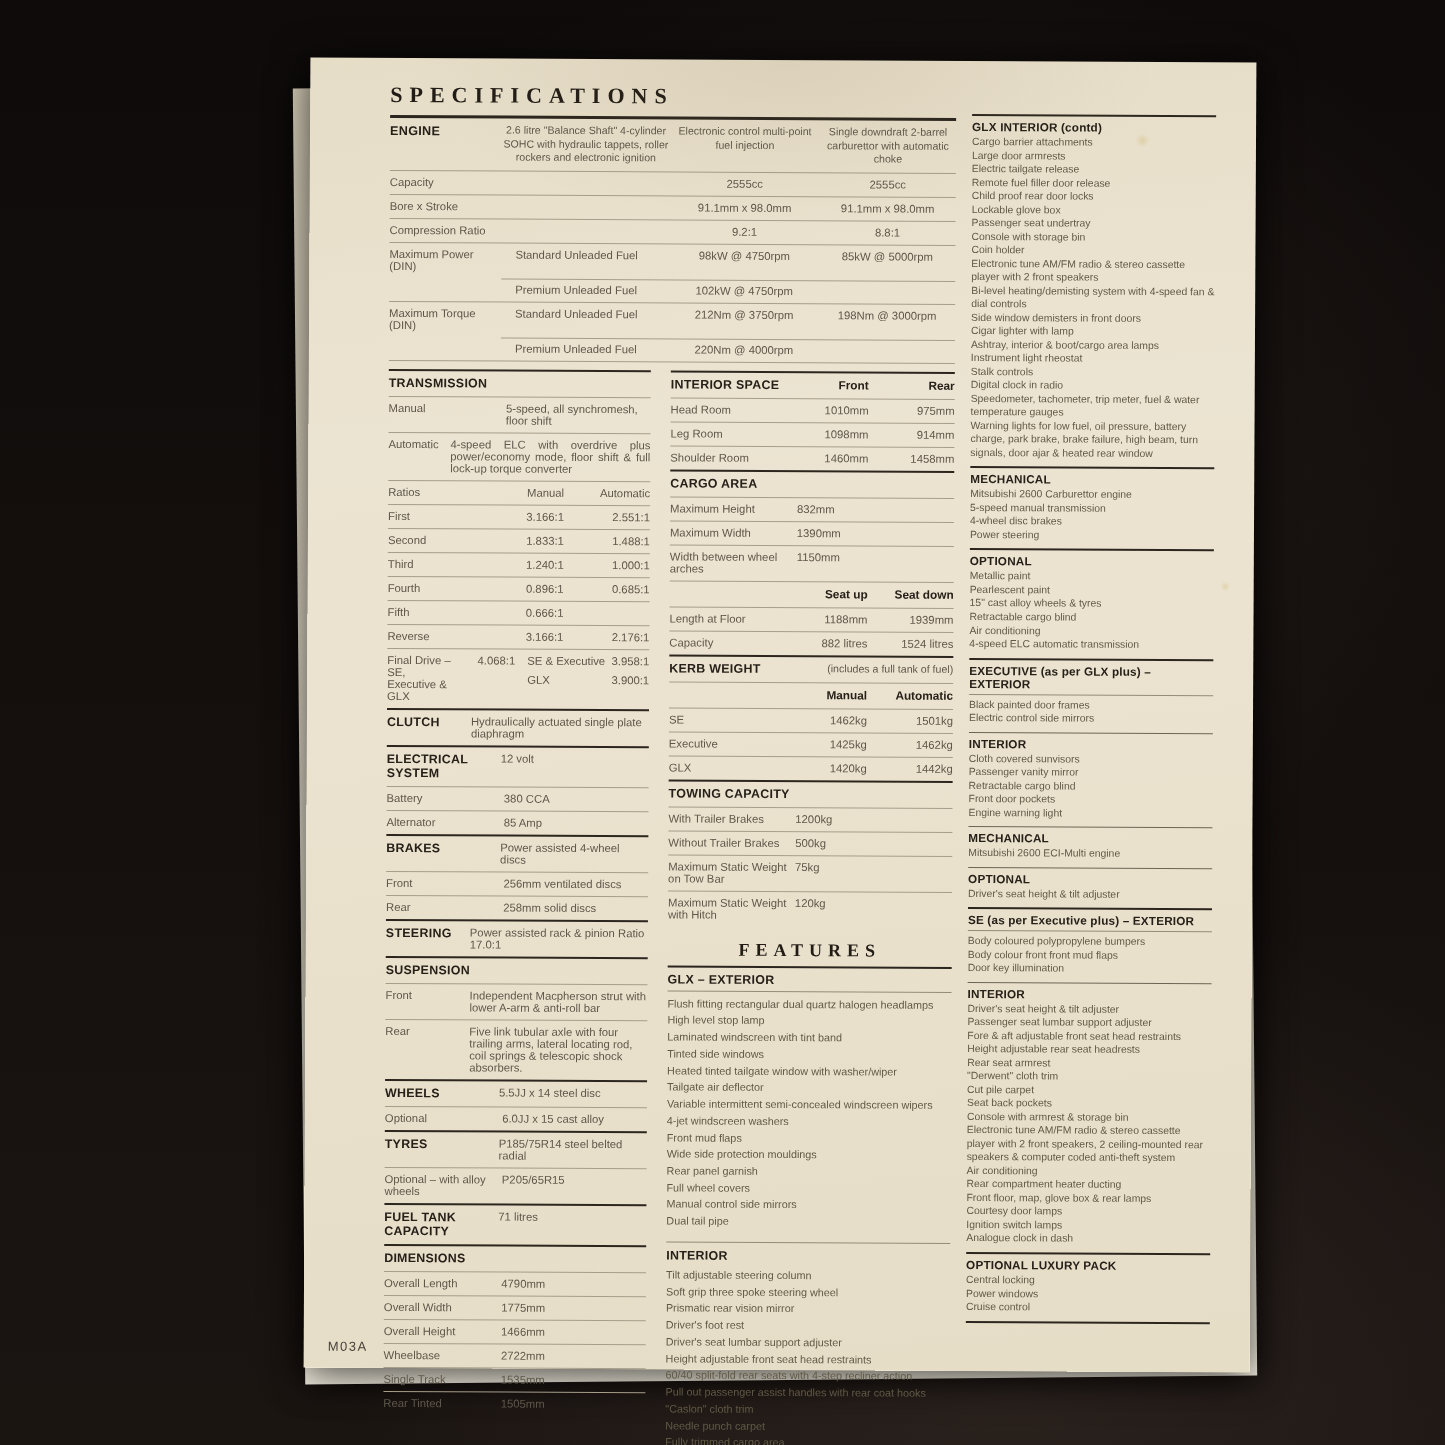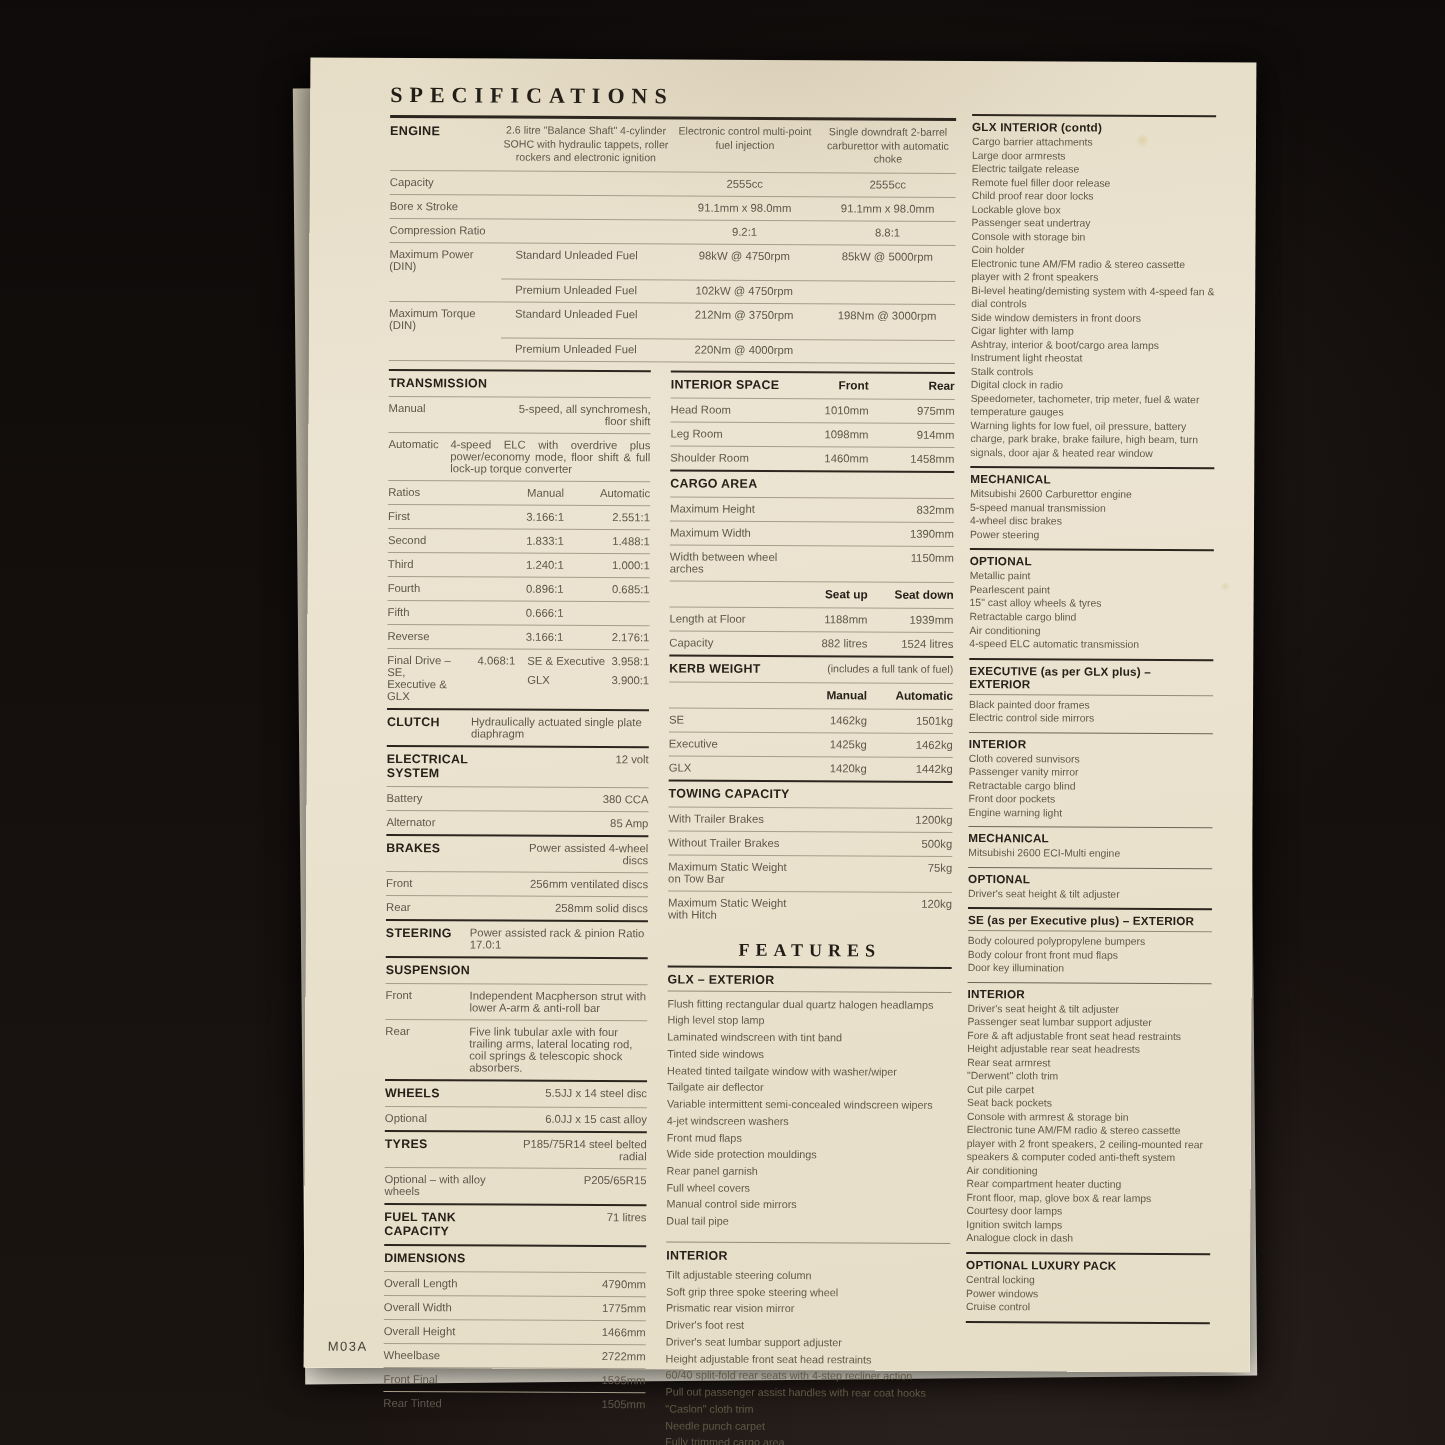--- a/index.html
+++ b/index.html
@@ -69,21 +69,21 @@
   .col-left{width:262px;flex:none;}
   .col-mid{width:284px;flex:none;}
 
   
   .sec{border-top:2.5px solid #2c261f;}
   .srow{display:flex;align-items:flex-start;border-bottom:1px solid #a69d8a;
         font-size:11.3px;color:#5f574a;padding:5px 0 6px;}
   .sec .srow:last-child{border-bottom:none;}
   .sh{font-weight:bold;color:#262019;font-size:12.4px;letter-spacing:.3px;flex:1;}
   .lbl{flex:1;padding-right:6px;}
-  .val{flex:1.3;text-align:right;}
+  .val{flex:1.3;text-align:left;}
   .val-left{width:178px;flex:none;text-align:left;margin-left:auto;}
   .val-just{width:200px;flex:none;text-align:justify;margin-left:auto;}
   .v1{width:88px;flex:none;text-align:right;}
   .v2{width:86px;flex:none;text-align:right;}
   .bold{font-weight:bold;color:#262019;font-size:11.8px;}
   .fd .v1{width:56px;}
   .fdcol{width:122px;flex:none;display:flex;flex-direction:column;gap:7px;margin-left:12px;}
   .fdr{display:flex;justify-content:space-between;}
   .note{font-size:10.6px;text-align:right;flex:1.4;}
 
@@ -335,21 +335,21 @@
               </div>
               <div class="srow">
                 <span class="lbl">Overall Height</span>
                 <span class="val">1466mm</span>
               </div>
               <div class="srow">
                 <span class="lbl">Wheelbase</span>
                 <span class="val">2722mm</span>
               </div>
               <div class="srow">
-                <span class="lbl">Front Final</span>
+                <span class="lbl">Single Track</span>
                 <span class="val">1535mm</span>
               </div>
               <div class="srow">
                 <span class="lbl">Rear Tinted</span>
                 <span class="val">1505mm</span>
               </div>
             </div>
           </div>
 
           <div class="col-mid">

